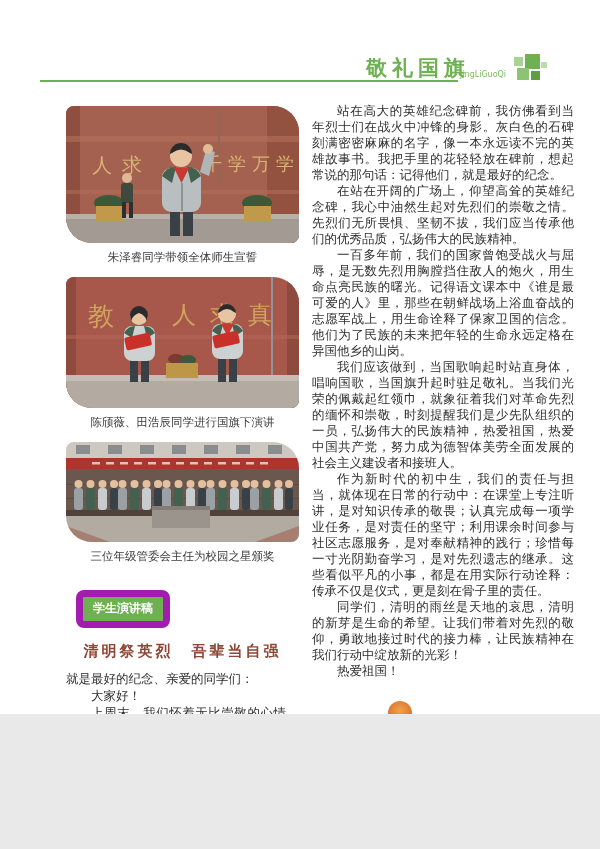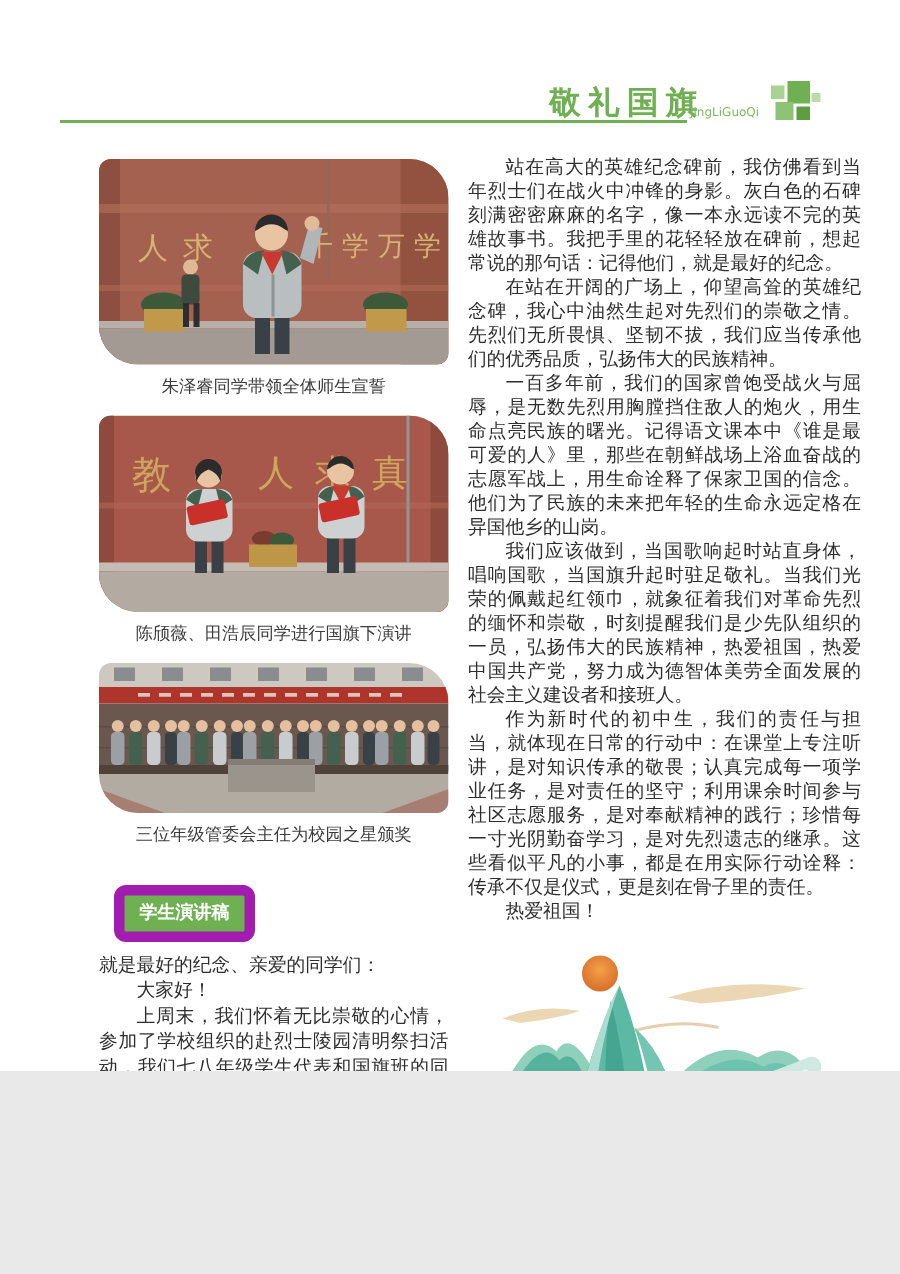--- a/index.html
+++ b/index.html
@@ -247,34 +247,36 @@
         <path d="M233 100 L189 100 L233 84 Z" fill="#9c5a4a" opacity="0.55"></path>
         <rect x="86" y="64" width="58" height="22" fill="#9b948c"></rect>
         <rect x="86" y="64" width="58" height="4" fill="#847d75"></rect>
       </svg>
       <figcaption class="caption caption-last">三位年级管委会主任为校园之星颁奖</figcaption>
     </figure>
 
     <div>
       <span class="speech-badge">学生演讲稿</span>
     </div>
+    <div class="speech-title">清明祭英烈　吾辈当自强</div>
     <div class="speech-text">
       <p>就是最好的纪念、亲爱的同学们：</p>
       <p class="indent">大家好！</p>
       <p class="indent">上周末，我们怀着无比崇敬的心情，参加了学校组织的赴烈士陵园清明祭扫活动，我们七八年级学生代表和国旗班的同学在八年级老师的带领下，庄严的站在烈士纪念碑前，向革命先烈致以最深沉的缅怀。</p>
     </div>
   </div>
 
   <div class="right-col">
     <div class="article">
       <p class="indent">站在高大的英雄纪念碑前，我仿佛看到当年烈士们在战火中冲锋的身影。灰白色的石碑刻满密密麻麻的名字，像一本永远读不完的英雄故事书。我把手里的花轻轻放在碑前，想起常说的那句话：记得他们，就是最好的纪念。</p>
       <p class="indent">在站在开阔的广场上，仰望高耸的英雄纪念碑，我心中油然生起对先烈们的崇敬之情。先烈们无所畏惧、坚韧不拔，我们应当传承他们的优秀品质，弘扬伟大的民族精神。</p>
       <p class="indent">一百多年前，我们的国家曾饱受战火与屈辱，是无数先烈用胸膛挡住敌人的炮火，用生命点亮民族的曙光。记得语文课本中《谁是最可爱的人》里，那些在朝鲜战场上浴血奋战的志愿军战上，用生命诠释了保家卫国的信念。他们为了民族的未来把年轻的生命永远定格在异国他乡的山岗。</p>
       <p class="indent">我们应该做到，当国歌响起时站直身体，唱响国歌，当国旗升起时驻足敬礼。当我们光荣的佩戴起红领巾，就象征着我们对革命先烈的缅怀和崇敬，时刻提醒我们是少先队组织的一员，弘扬伟大的民族精神，热爱祖国，热爱中国共产党，努力成为德智体美劳全面发展的社会主义建设者和接班人。</p>
       <p class="indent">作为新时代的初中生，我们的责任与担当，就体现在日常的行动中：在课堂上专注听讲，是对知识传承的敬畏；认真完成每一项学业任务，是对责任的坚守；利用课余时间参与社区志愿服务，是对奉献精神的践行；珍惜每一寸光阴勤奋学习，是对先烈遗志的继承。这些看似平凡的小事，都是在用实际行动诠释：传承不仅是仪式，更是刻在骨子里的责任。</p>
+      <p class="indent">同学们，清明的雨丝是天地的哀思，清明的新芽是生命的希望。让我们带着对先烈的敬仰，勇敢地接过时代的接力棒，让民族精神在我们行动中绽放新的光彩！</p>
       <p class="indent">热爱祖国！</p>
     </div>
 
     <div class="illustration">
       <svg width="232" height="148" viewBox="0 0 232 148">
         <defs>
           <radialGradient id="sunG" cx="50%" cy="40%" r="60%">
             <stop offset="0%" stop-color="#f2a148"></stop>
             <stop offset="100%" stop-color="#d96f2a"></stop>
           </radialGradient>

